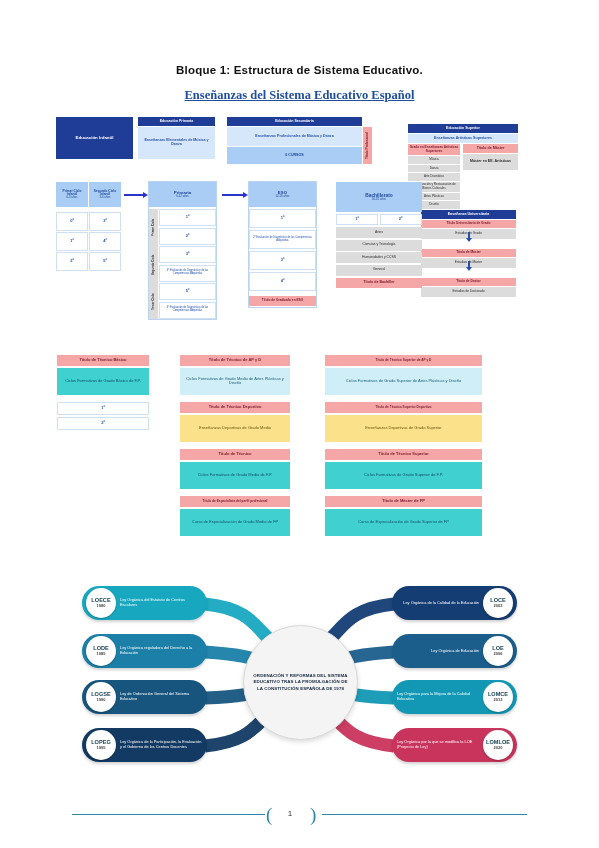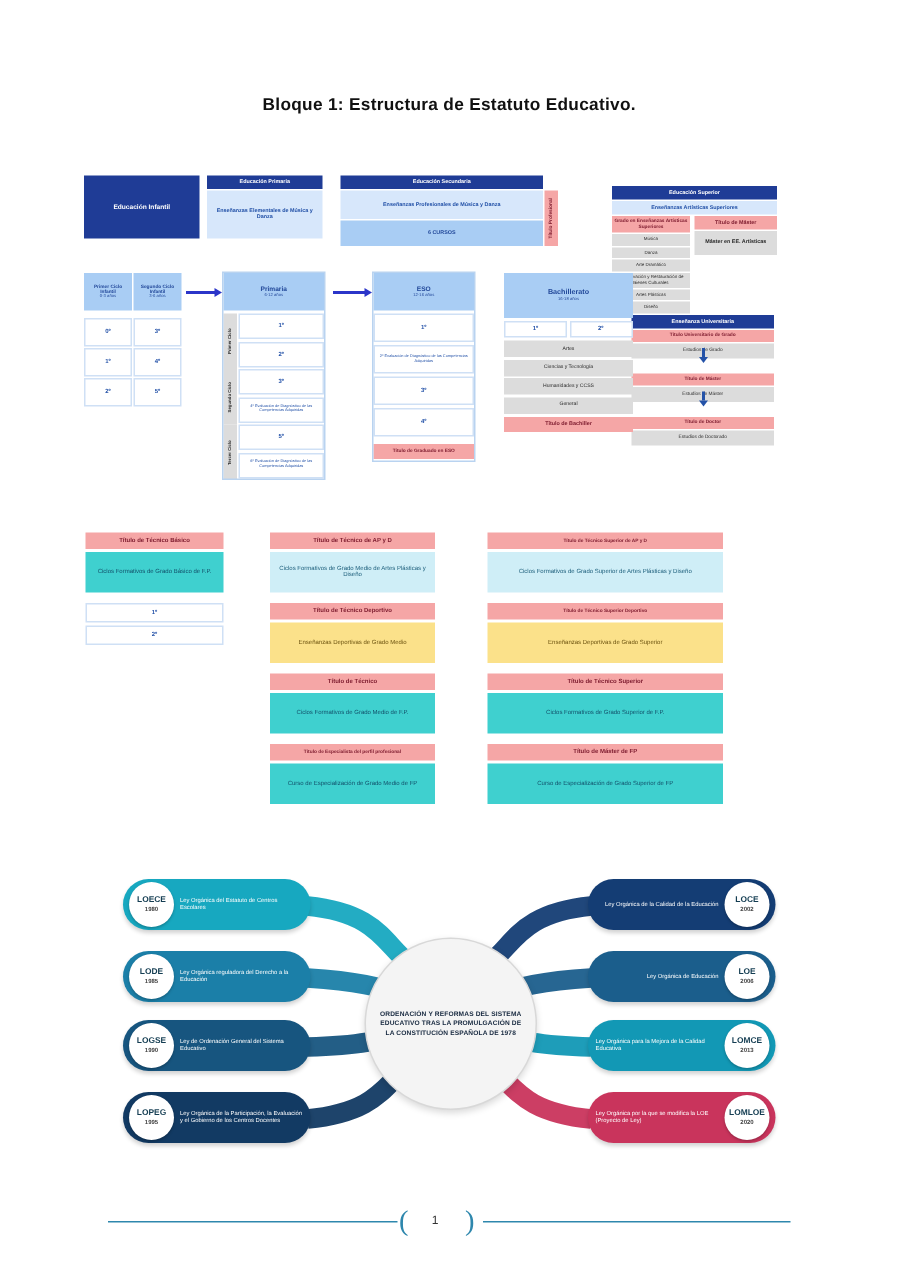--- a/index.html
+++ b/index.html
@@ -69,21 +69,22 @@
   .brace{position:absolute;top:4px;font-size:19px;color:#2e87ad;
      font-family:"Liberation Serif",serif;}
   .pgno{position:absolute;top:9px;width:20px;text-align:center;
      font-size:8px;color:#333;}
 </style>
 </head>
 <body>
 
 <div class="page">
 
-  <div class="title1">Bloque 1: Estructura de Estatuto Educativo.</div>
+  <div class="title1">Bloque 1: Estructura de Sistema Educativo.</div>
+  <div class="title2">Enseñanzas del Sistema Educativo Español</div>
 
   <div class="bx hdr-dk" style="left:138px;top:117px;width:77px;height:9px;">Educación Primaria</div>
   <div class="bx blue-lt" style="left:138px;top:127px;width:77px;height:32px;">Enseñanzas Elementales de Música y Danza</div>
 
   <div class="bx hdr-dk" style="left:227px;top:117px;width:135px;height:9px;">Educación Secundaria</div>
   <div class="bx blue-lt" style="left:227px;top:127px;width:135px;height:19px;">Enseñanzas Profesionales de Música y Danza</div>
   <div class="bx blue-md" style="left:227px;top:147px;width:135px;height:17px;">6 CURSOS</div>
   <div class="bx pink vert" style="left:363px;top:127px;width:9px;height:37px;font-size:3.2px;">Título Profesional</div>
 
   <div class="bx hdr-dk" style="left:56px;top:117px;width:77px;height:42px;font-size:4.4px;">Educación Infantil</div>

